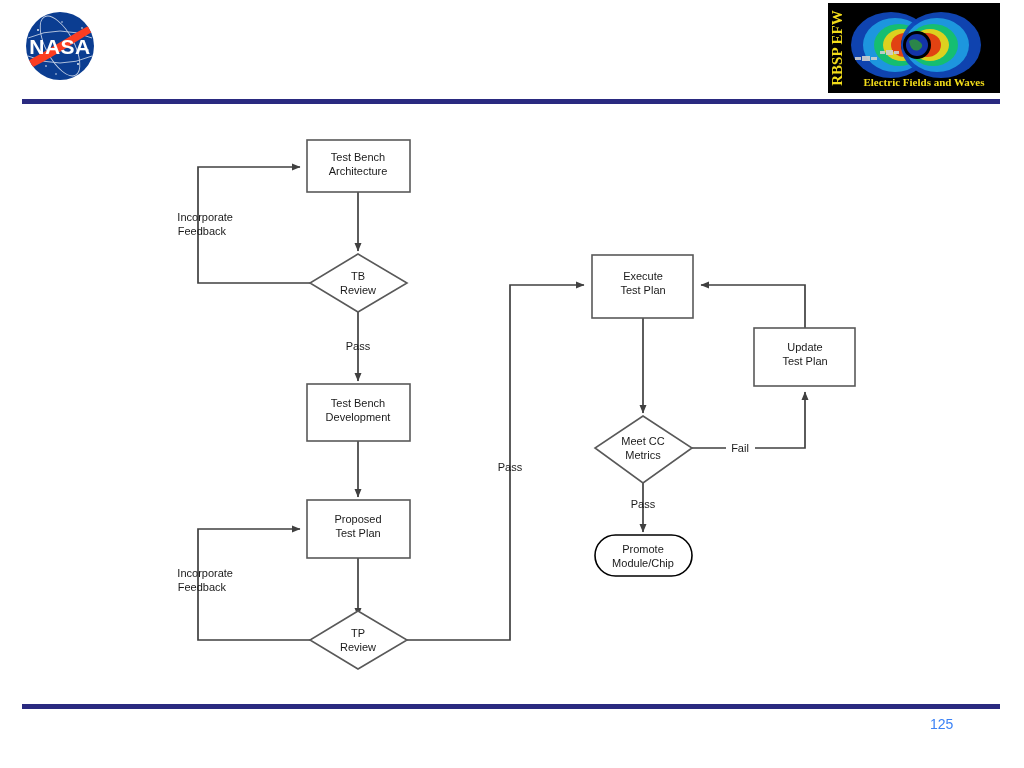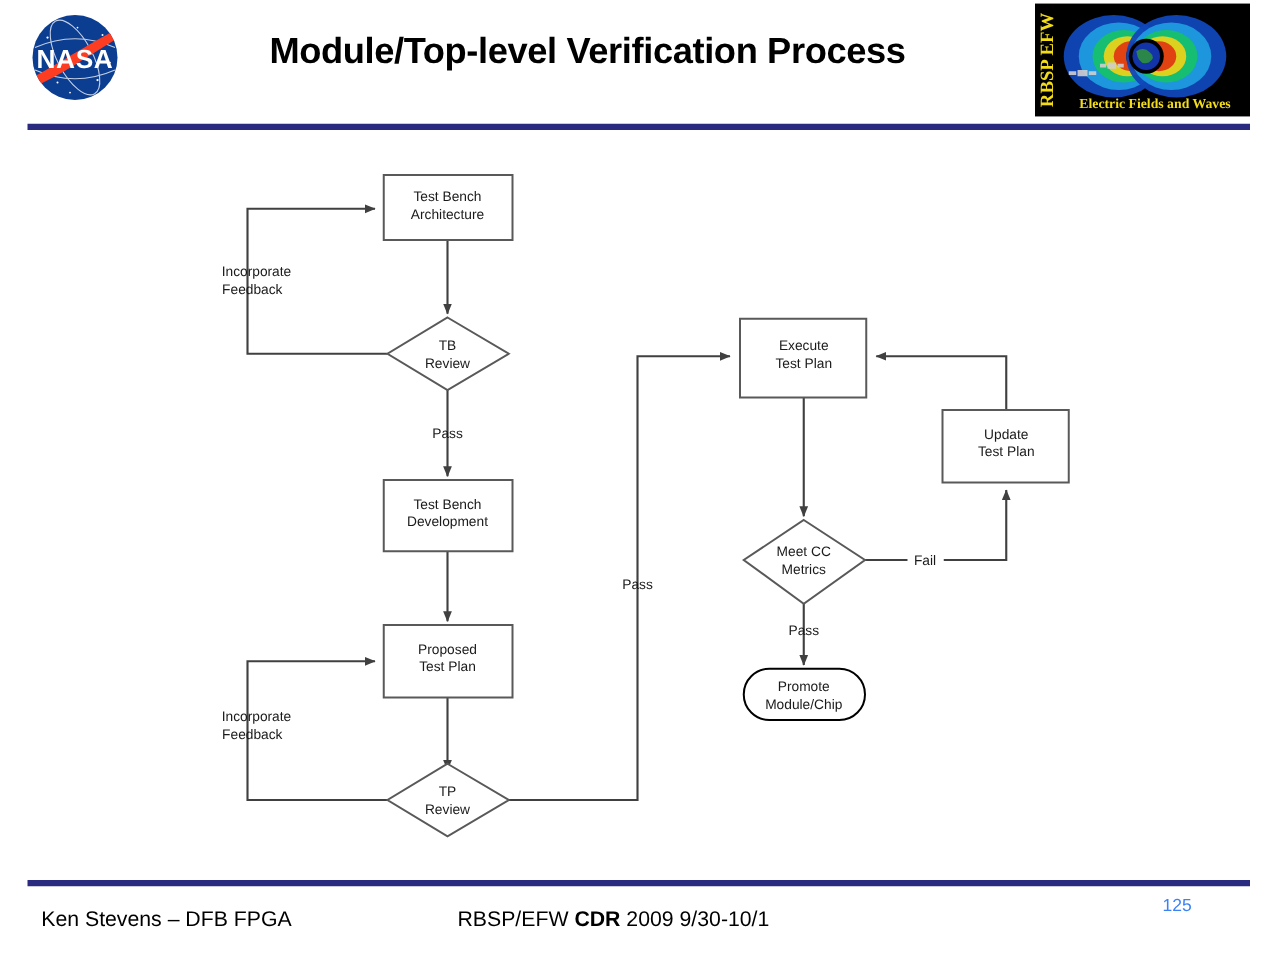--- a/index.html
+++ b/index.html
@@ -172,21 +172,20 @@
             <circle cx="76" cy="42" r="0.7"></circle>
           <circle cx="50" cy="14" r="0.7"></circle>
             <circle cx="44" cy="66" r="0.7"></circle>
         </g>
         <path d="M10 56 C34 44 60 26 88 12 L90 18 C62 34 38 52 14 62 Z" fill="#fc3d21"></path>
       </g>
       <text x="48" y="46" text-anchor="middle" font-family="Liberation Sans, sans-serif" font-size="21" font-weight="bold" fill="#ffffff" letter-spacing="0.5">NASA</text>
     </svg>
   </div>
 
-  <div class="title">Module/Top-level Verification Process</div>
 
   <div class="rbsp-logo">
     <svg viewBox="0 0 170 88" width="170" height="88" aria-hidden="true">
       <rect x="0" y="0" width="170" height="88" fill="#000000"></rect>
       <g transform="translate(0,-3)">
 
         <g>
           <ellipse cx="62" cy="44" rx="40" ry="33" fill="#1047b8" opacity="0.95"></ellipse>
           <ellipse cx="66" cy="44" rx="32" ry="27" fill="#1f9be0" opacity="0.95"></ellipse>
           <ellipse cx="70" cy="44" rx="25" ry="21" fill="#15c06a" opacity="0.95"></ellipse>
@@ -321,19 +320,17 @@
 
       <text class="edge-label" x="740" y="348" font-size="11">Fail</text>
 
       <rect x="726" y="337" width="29" height="14" fill="#ffffff"></rect>
       <text class="edge-label" x="740" y="348" font-size="11">Fail</text>
     </svg>
   </div>
 
   <div class="divider-bottom"></div>
 
-  <div class="footer-left">Ken Stevens – DFB FPGA</div>
-
-  <div class="footer-center"><span>RBSP/EFW </span><b>CDR</b><span> 2009 9/30-10/1</span></div>
+
 
   <div class="footer-page">125</div>
 
 </div>
 
 </body></html>

